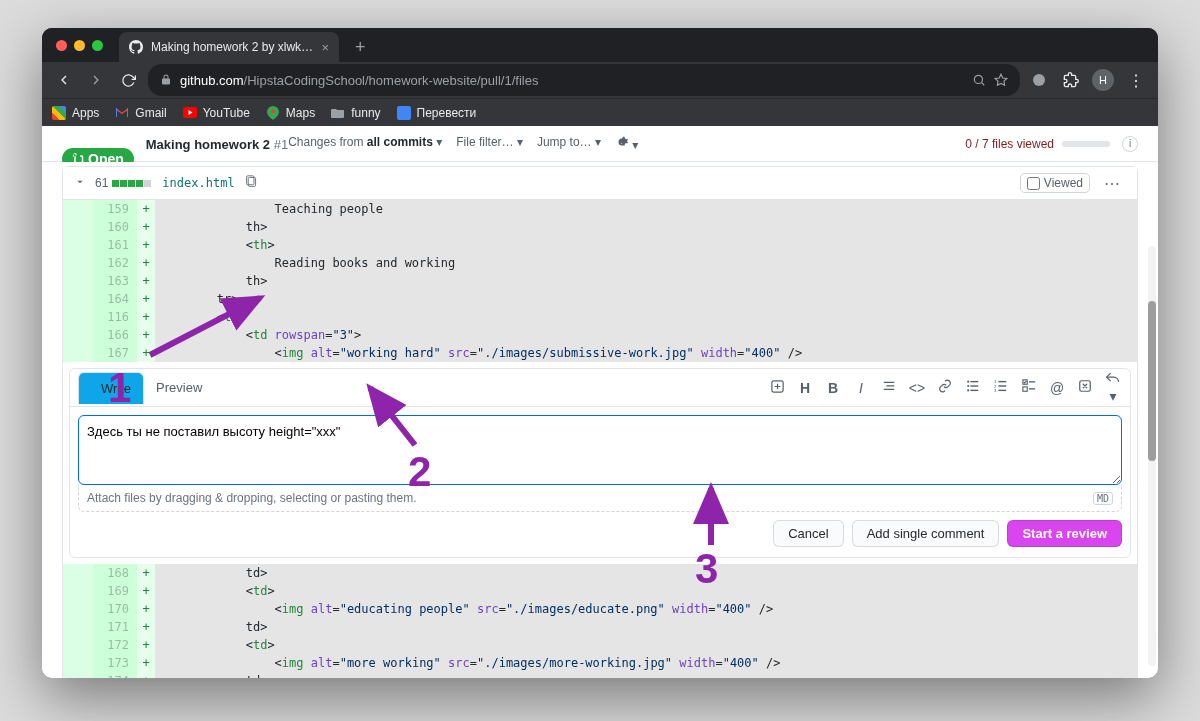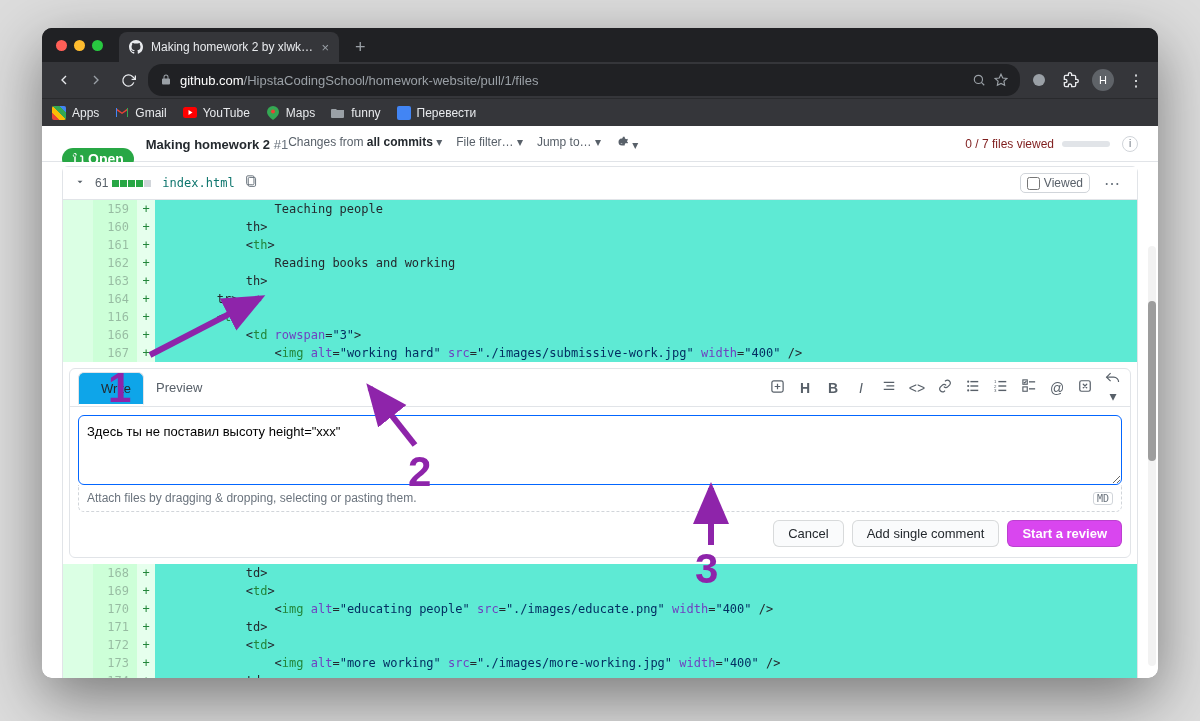--- a/index.html
+++ b/index.html
@@ -143,21 +143,21 @@
   .copy-icon { color:#6a737d; cursor:pointer; }
   .file-head .spacer { flex:1; }
   .viewed-chk { display:flex; align-items:center; gap:4px; font-size:12px; color:#586069; border:1px solid #d1d5da; border-radius:5px; padding:2px 6px; cursor:pointer; }
   .file-head .dots { color:#6a737d; cursor:pointer; font-size:16px; letter-spacing:1px; padding:0 4px; }
   
   .diff { font-family: SFMono-Regular, Menlo, monospace; font-size:12px; }
   .row { display:flex; }
   .gut { width:44px; text-align:right; color:rgba(27,31,35,.3); background:#cdffd8; padding:0 8px; line-height:18px; }
   .gut.left { width:30px; background:#dbffe4; }
   .mark { width:18px; color:#22863a; background:#e6ffed; text-align:center; line-height:18px; }
-  .code { flex:1; background:#5eead4; white-space:pre; line-height:18px; padding-left:4px; color:#24292e; }
+  .code { flex:1; background:#e5e5e5; white-space:pre; line-height:18px; padding-left:4px; color:#24292e; }
   .code .tag { color:#22863a; }
   .code .attr { color:#6f42c1; }
   .code .str { color:#032f62; }
   
   .comment-wrap {
     border:1px solid #e1e4e8; border-radius:6px;
     margin: 6px 6px 6px 6px;
     background:#fff;
   }
   .comment-tabs {

